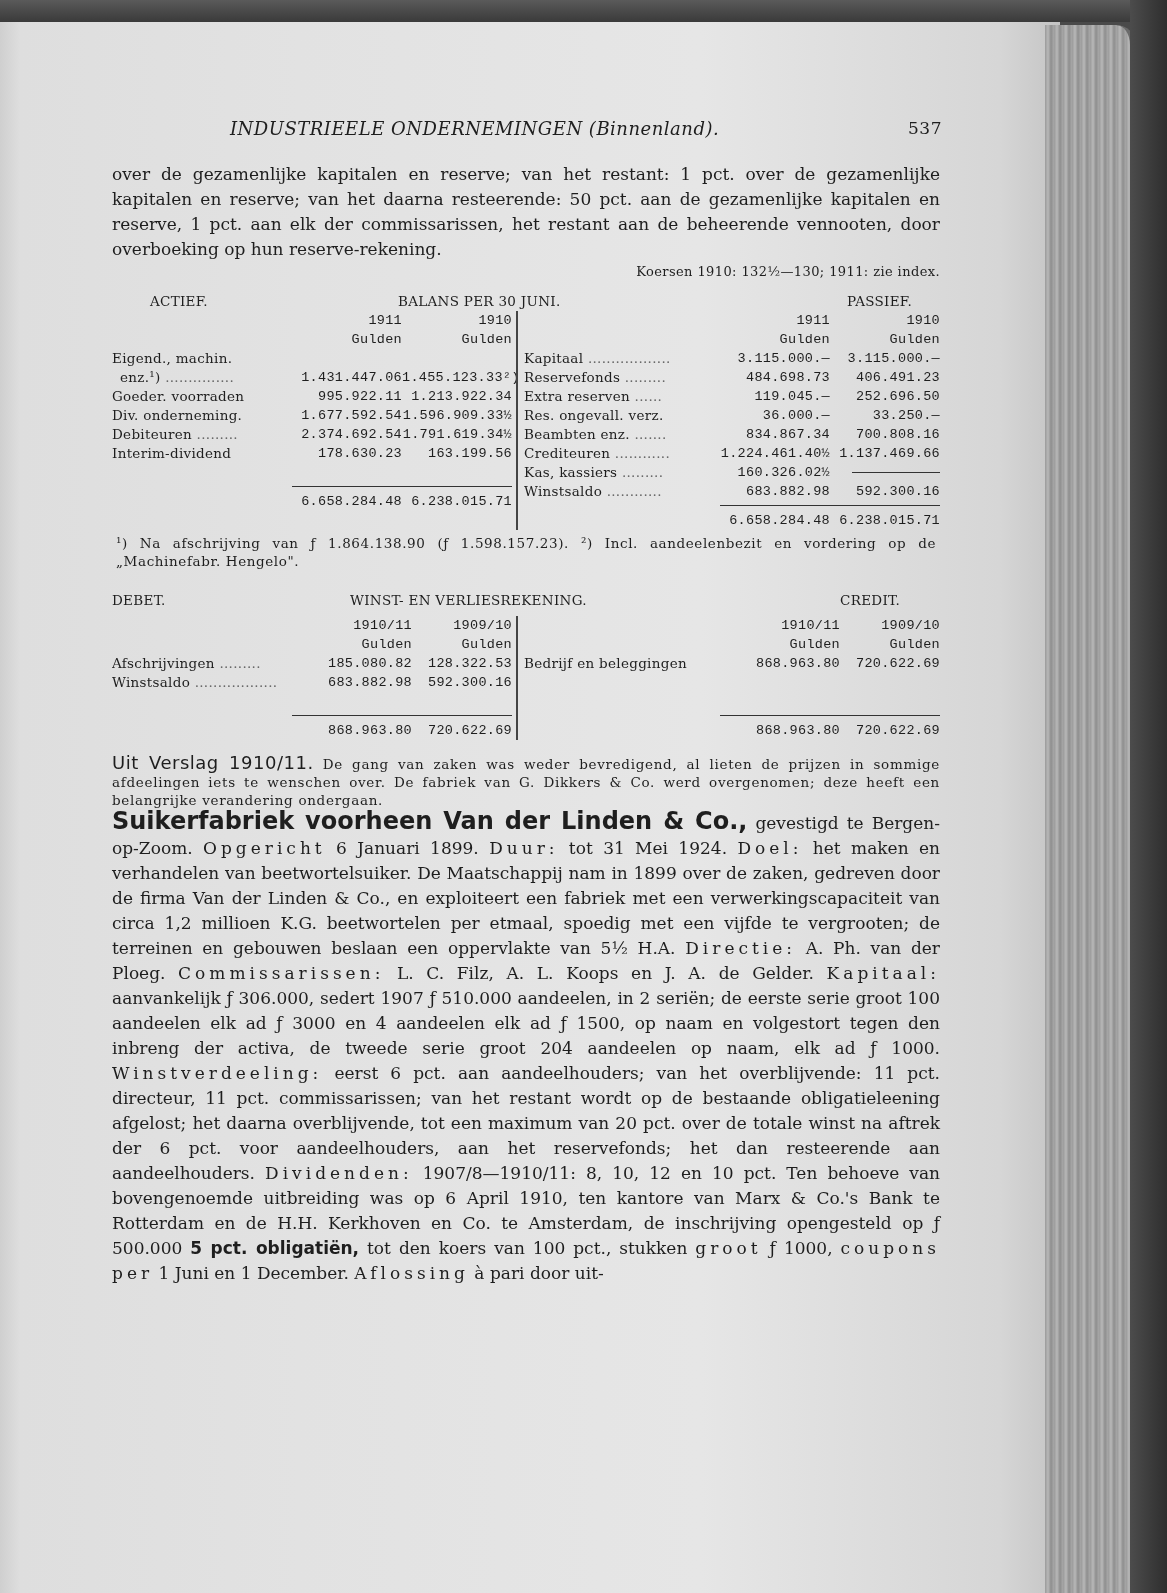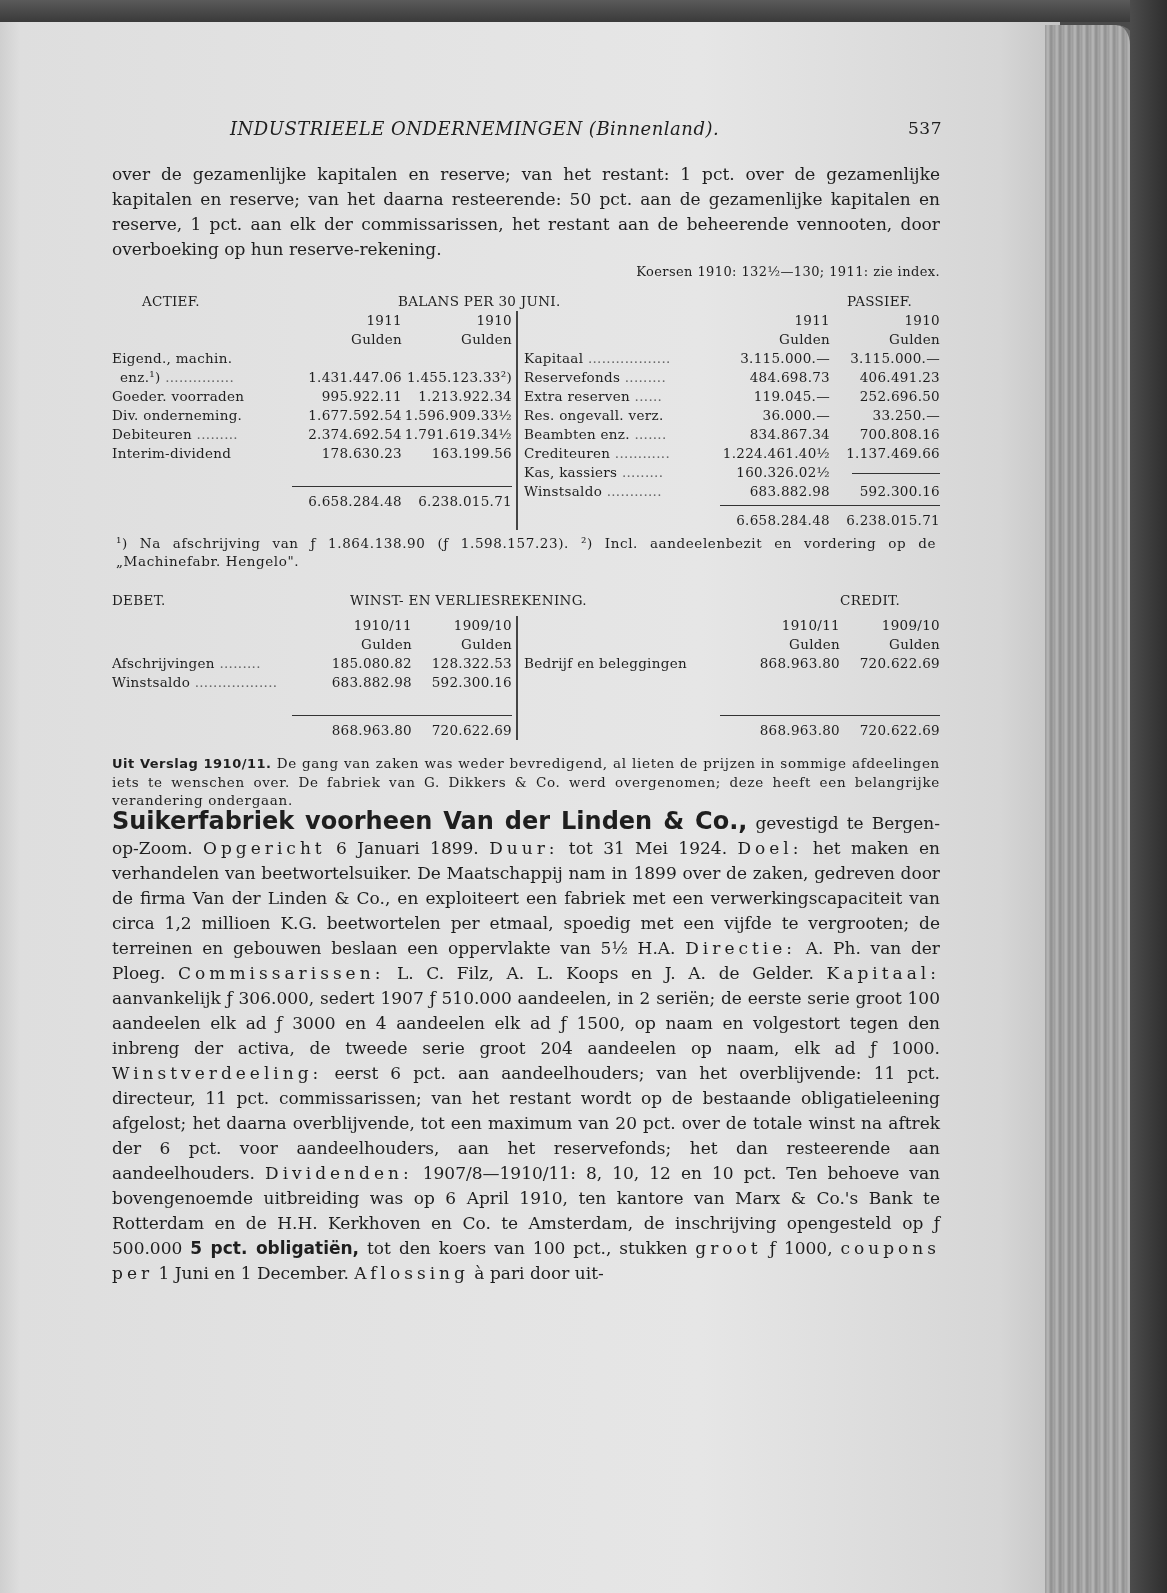--- a/index.html
+++ b/index.html
@@ -46,29 +46,29 @@
   .fin { position: relative; font-size: 13.5px; margin-top: 14px; letter-spacing: 0.3px; }
   .fin .heads { position: relative; height: 18px; }
   .fin .heads span { position: absolute; top: 0; }
   .fin .cols { display: flex; }
   .fin .side { width: 400px; }
   .fin .divider { width: 2px; background: #444; margin: 0 6px 0 4px; }
   .fin .side.right { width: 416px; }
   .row { display: flex; height: 19px; line-height: 19px; white-space: nowrap; }
   .row .lbl { flex: 1; overflow: hidden; }
   .row .lbl .dots { color: #666; }
-  .row .v { width: 110px; text-align: right; }
+  .row .v { width: 110px; text-align: right; font-family: Liberation Mono, monospace; }
   .row .v.narrow { width: 100px; }
   .row.hdr .v { text-align: right; }
   .rule-row { height: 10px; position: relative; }
   .rule-row::after { content: ""; position: absolute; right: 0; top: 4px; width: 220px; border-top: 1.5px solid #333; }
   .dash-line { display: inline-block; width: 88px; border-top: 1.5px solid #333; vertical-align: middle; }
   .footnote { font-size: 13.5px; line-height: 18px; margin: 4px; letter-spacing: 0.6px; text-align: justify; }
   .verslag { font-size: 13.5px; line-height: 18px; margin: 14px 0 0 0; letter-spacing: 0.7px; text-align: justify; }
-  .verslag .lead { font-family: "DejaVu Sans", "Liberation Sans", sans-serif; font-weight: bold; font-size: 13px; letter-spacing: 0.5px; }
+  .verslag .lead { font-family: "DejaVu Sans", "Liberation Sans", sans-serif; font-weight: normal; font-size: 18px; letter-spacing: 0.5px; }
   .company { margin-top: 16px; }
   .company .name { font-family: "DejaVu Sans", "Liberation Sans", sans-serif; font-weight: bold; font-size: 24px; }
 </style>
 </head>
 <body>
 
 <div class="topbar"></div>
 <div class="page"></div>
 <div class="page-edges"></div>
 <div class="cover"></div>
@@ -78,21 +78,21 @@
   <div class="running-head">
     <span class="title">INDUSTRIEELE ONDERNEMINGEN (Binnenland).</span>
     <span class="pageno">537</span>
   </div>
 
   <p class="body" style="margin-top:22px">over de gezamenlijke kapitalen en reserve; van het restant: 1 pct. over de gezamenlijke kapitalen en reserve; van het daarna resteerende: 50 pct. aan de gezamenlijke kapitalen en reserve, 1 pct. aan elk der commissarissen, het restant aan de beheerende vennooten, door overboeking op hun reserve-rekening.</p>
   <p class="center-small">Koersen 1910: 132½—130; 1911: zie index.</p>
 
   <div class="fin">
     <div class="heads">
-      <span style="left:30px">ACTIEF.</span>
+      <span style="left:38px">ACTIEF.</span>
       <span style="left:286px">BALANS PER 30 JUNI.</span>
       <span style="right:28px">PASSIEF.</span>
     </div>
     <div class="cols">
       <div class="side">
         <div class="row hdr">
             <span class="lbl"></span>
             <span class="v">1911</span>
             <span class="v">1910</span>
           </div>

